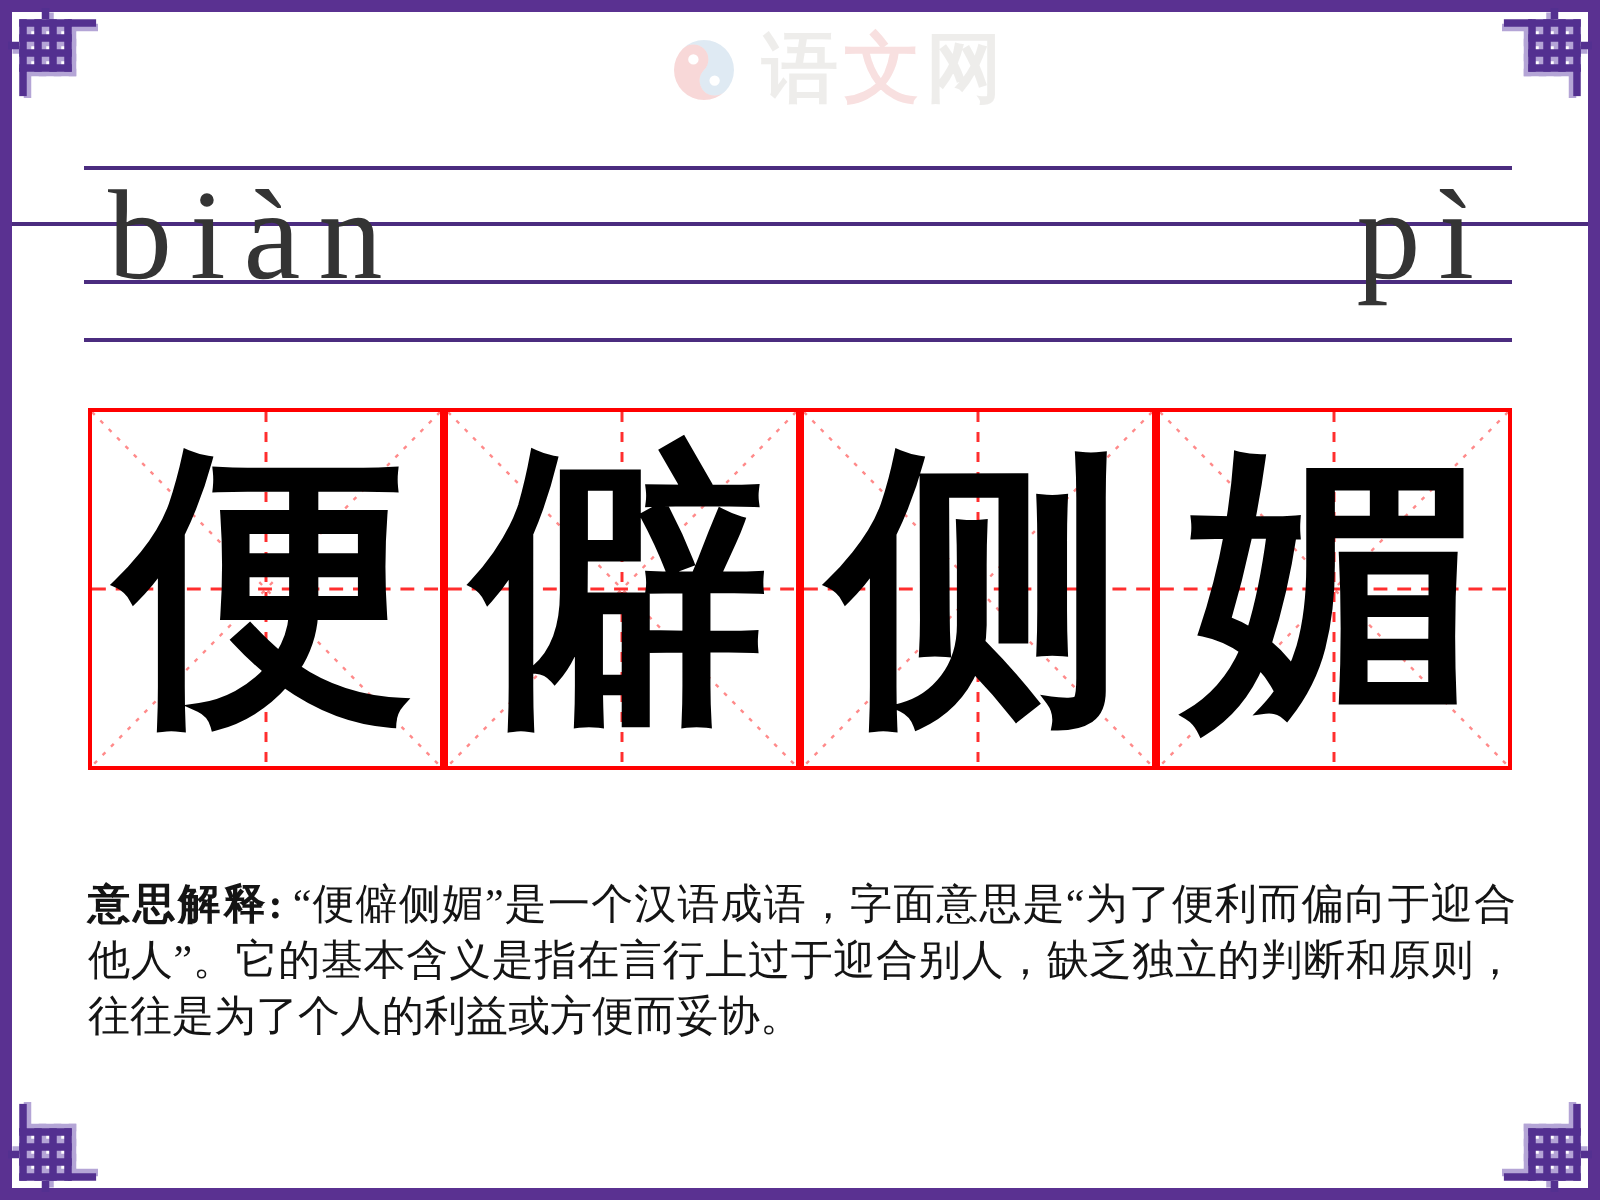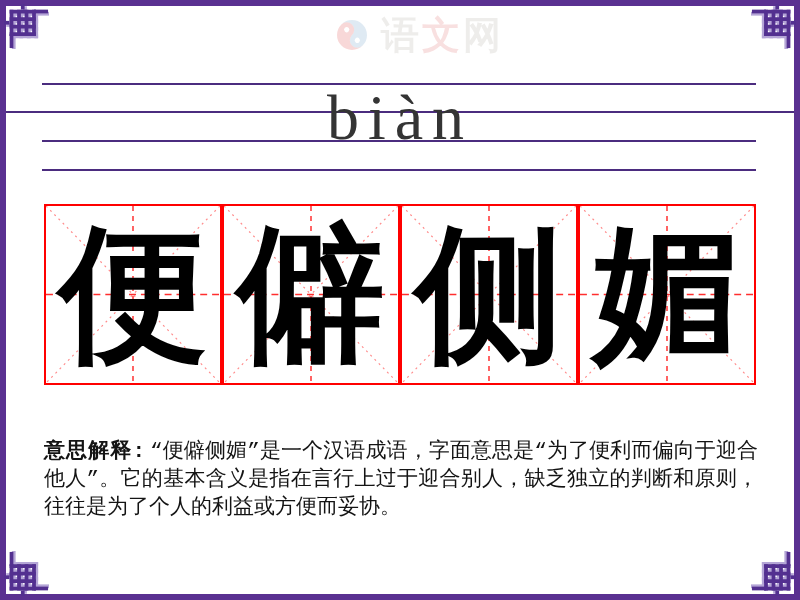--- a/index.html
+++ b/index.html
@@ -27,41 +27,41 @@
   .wm-red{color:rgba(222,100,100,0.20);}
 
   
   .rule{position:absolute;height:2px;background:#4b2c7f;}
   .r1{top:83px;left:42px;width:714px;}
   .r2{top:111px;left:6px;width:788px;}
   .r3{top:140px;left:42px;width:714px;}
   .r4{top:169px;left:42px;width:714px;}
   .pinyin-row{
     position:absolute;left:54px;top:86px;width:692px;
-    display:flex;justify-content:center;
+    display:flex;justify-content:space-between;
     font-family:"Liberation Serif","DejaVu Serif",serif;
     font-size:64px;line-height:64px;color:#343434;letter-spacing:9px;
   }
 
   
   .boxes{position:absolute;left:44px;top:204px;display:flex;}
   .charbox{
     width:174px;height:177px;border:2px solid #ff0000;position:relative;background:#fff;
   }
   .charbox .guides{position:absolute;left:0;top:0;width:100%;height:100%;}
   .hanzi{
     position:absolute;inset:0;display:flex;align-items:center;justify-content:center;
     font-family:"Liberation Serif","DejaVu Serif",serif;font-weight:900;
     font-size:148px;line-height:148px;color:#000;
   }
 
   
   .definition{
     position:absolute;left:44px;top:438px;width:714px;margin:0;
-    font-family:Liberation Mono, monospace;
+    font-family:Liberation Serif, serif;
     font-size:21px;line-height:28px;color:#141414;text-align:justify;
   }
   .definition b{margin-right:4px;letter-spacing:1px;}
 </style>
 </head>
 <body>
 
 <svg width="0" height="0" style="position:absolute" aria-hidden="true">
   <defs>
     <g id="knot-shape" fill="none">
@@ -106,20 +106,21 @@
   <div class="wm-text"><span class="wm-gray">语</span><span class="wm-red">文</span><span class="wm-gray">网</span></div>
 </div>
 
 <div>
   <div class="rule r1"></div>
   <div class="rule r2"></div>
   <div class="rule r3"></div>
   <div class="rule r4"></div>
   <div class="pinyin-row">
     <span>biàn</span>
+    <span>pì</span>
   </div>
 </div>
 
 <div class="boxes">
   <div class="charbox">
     <svg class="guides" viewBox="0 0 176 177" preserveAspectRatio="none">
       <line x1="0" y1="0" x2="176" y2="177" stroke="#ff8a8a" stroke-width="1.2" stroke-dasharray="2 4"></line>
       <line x1="176" y1="0" x2="0" y2="177" stroke="#ff8a8a" stroke-width="1.2" stroke-dasharray="2 4"></line>
       <line x1="88" y1="0" x2="88" y2="177" stroke="#ff2e2e" stroke-width="1.5" stroke-dasharray="5 5"></line>
       <line x1="0" y1="88.5" x2="176" y2="88.5" stroke="#ff2e2e" stroke-width="1.5" stroke-dasharray="7 5"></line>

